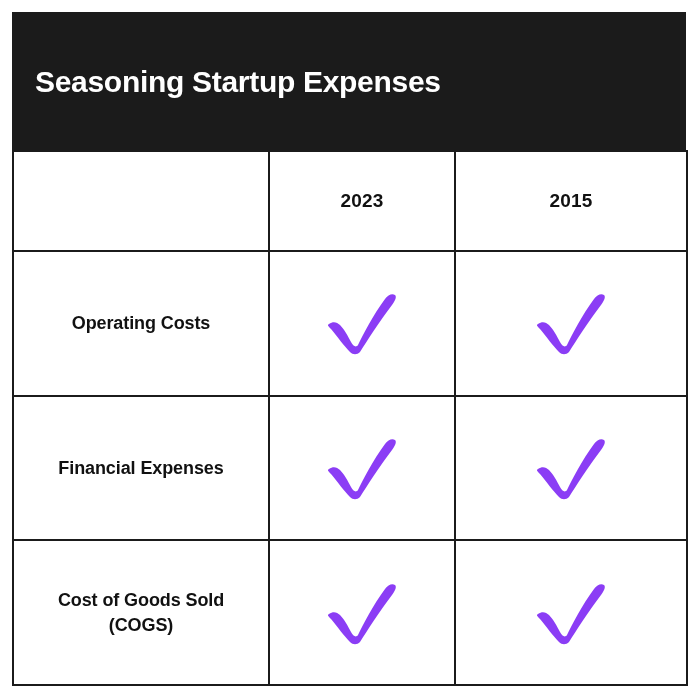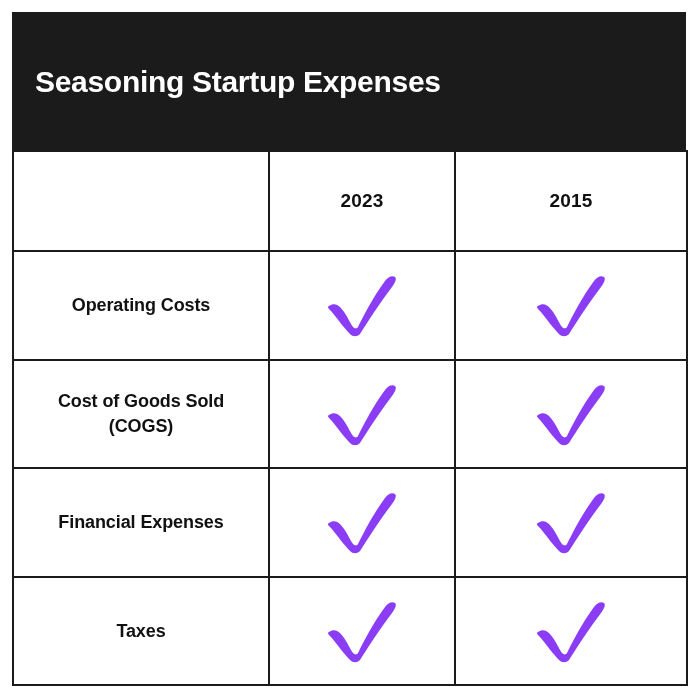--- a/index.html
+++ b/index.html
@@ -148,75 +148,56 @@
           <span class="check-wrap">
             <svg class="check-icon" viewBox="0 0 74 64" xmlns="http://www.w3.org/2000/svg" aria-hidden="true">
               <path d="M4 33 C8 30 12 31 15 34 C19 38 23 45 26 51 C28 55 31 57 33 54 C38 44 48 24 60 8 C63 4 67 2 70 4 C72 6 70 10 67 14 C54 31 42 50 35 61 C32 64 28 64 25 61 C19 55 12 45 6 38 C3 35 2 34 4 33 Z" fill="#8b3df5"></path>
             </svg>
           </span>
         </td>
       </tr>
 
       <tr class="body-row">
         <td class="row-label">
+          <span>Financial Expenses</span>
+        </td>
+        <td class="check-cell">
+          <span class="check-wrap">
+            <svg class="check-icon" viewBox="0 0 74 64" xmlns="http://www.w3.org/2000/svg" aria-hidden="true">
+              <path d="M4 33 C8 30 12 31 15 34 C19 38 23 45 26 51 C28 55 31 57 33 54 C38 44 48 24 60 8 C63 4 67 2 70 4 C72 6 70 10 67 14 C54 31 42 50 35 61 C32 64 28 64 25 61 C19 55 12 45 6 38 C3 35 2 34 4 33 Z" fill="#8b3df5"></path>
+            </svg>
+          </span>
+        </td>
+        <td class="check-cell">
+          <span class="check-wrap">
+            <svg class="check-icon" viewBox="0 0 74 64" xmlns="http://www.w3.org/2000/svg" aria-hidden="true">
+              <path d="M4 33 C8 30 12 31 15 34 C19 38 23 45 26 51 C28 55 31 57 33 54 C38 44 48 24 60 8 C63 4 67 2 70 4 C72 6 70 10 67 14 C54 31 42 50 35 61 C32 64 28 64 25 61 C19 55 12 45 6 38 C3 35 2 34 4 33 Z" fill="#8b3df5"></path>
+            </svg>
+          </span>
+        </td>
+      </tr>
+
+      <tr class="body-row">
+        <td class="row-label">
           <span>Cost of Goods Sold</span>
           <span class="l2">(COGS)</span>
         </td>
         <td class="check-cell">
           <span class="check-wrap">
             <svg class="check-icon" viewBox="0 0 74 64" xmlns="http://www.w3.org/2000/svg" aria-hidden="true">
               <path d="M4 33 C8 30 12 31 15 34 C19 38 23 45 26 51 C28 55 31 57 33 54 C38 44 48 24 60 8 C63 4 67 2 70 4 C72 6 70 10 67 14 C54 31 42 50 35 61 C32 64 28 64 25 61 C19 55 12 45 6 38 C3 35 2 34 4 33 Z" fill="#8b3df5"></path>
             </svg>
           </span>
         </td>
         <td class="check-cell">
           <span class="check-wrap">
             <svg class="check-icon" viewBox="0 0 74 64" xmlns="http://www.w3.org/2000/svg" aria-hidden="true">
               <path d="M4 33 C8 30 12 31 15 34 C19 38 23 45 26 51 C28 55 31 57 33 54 C38 44 48 24 60 8 C63 4 67 2 70 4 C72 6 70 10 67 14 C54 31 42 50 35 61 C32 64 28 64 25 61 C19 55 12 45 6 38 C3 35 2 34 4 33 Z" fill="#8b3df5"></path>
             </svg>
           </span>
         </td>
       </tr>
 
-      <tr class="body-row">
-        <td class="row-label">
-          <span>Financial Expenses</span>
-        </td>
-        <td class="check-cell">
-          <span class="check-wrap">
-            <svg class="check-icon" viewBox="0 0 74 64" xmlns="http://www.w3.org/2000/svg" aria-hidden="true">
-              <path d="M4 33 C8 30 12 31 15 34 C19 38 23 45 26 51 C28 55 31 57 33 54 C38 44 48 24 60 8 C63 4 67 2 70 4 C72 6 70 10 67 14 C54 31 42 50 35 61 C32 64 28 64 25 61 C19 55 12 45 6 38 C3 35 2 34 4 33 Z" fill="#8b3df5"></path>
-            </svg>
-          </span>
-        </td>
-        <td class="check-cell">
-          <span class="check-wrap">
-            <svg class="check-icon" viewBox="0 0 74 64" xmlns="http://www.w3.org/2000/svg" aria-hidden="true">
-              <path d="M4 33 C8 30 12 31 15 34 C19 38 23 45 26 51 C28 55 31 57 33 54 C38 44 48 24 60 8 C63 4 67 2 70 4 C72 6 70 10 67 14 C54 31 42 50 35 61 C32 64 28 64 25 61 C19 55 12 45 6 38 C3 35 2 34 4 33 Z" fill="#8b3df5"></path>
-            </svg>
-          </span>
-        </td>
-      </tr>
-
-      <tr class="body-row">
-        <td class="row-label">
-          <span>Taxes</span>
-        </td>
-        <td class="check-cell">
-          <span class="check-wrap">
-            <svg class="check-icon" viewBox="0 0 74 64" xmlns="http://www.w3.org/2000/svg" aria-hidden="true">
-              <path d="M4 33 C8 30 12 31 15 34 C19 38 23 45 26 51 C28 55 31 57 33 54 C38 44 48 24 60 8 C63 4 67 2 70 4 C72 6 70 10 67 14 C54 31 42 50 35 61 C32 64 28 64 25 61 C19 55 12 45 6 38 C3 35 2 34 4 33 Z" fill="#8b3df5"></path>
-            </svg>
-          </span>
-        </td>
-        <td class="check-cell">
-          <span class="check-wrap">
-            <svg class="check-icon" viewBox="0 0 74 64" xmlns="http://www.w3.org/2000/svg" aria-hidden="true">
-              <path d="M4 33 C8 30 12 31 15 34 C19 38 23 45 26 51 C28 55 31 57 33 54 C38 44 48 24 60 8 C63 4 67 2 70 4 C72 6 70 10 67 14 C54 31 42 50 35 61 C32 64 28 64 25 61 C19 55 12 45 6 38 C3 35 2 34 4 33 Z" fill="#8b3df5"></path>
-            </svg>
-          </span>
-        </td>
-      </tr>
 
     </tbody>
   </table>
 
 </div>
 
 </body></html>

